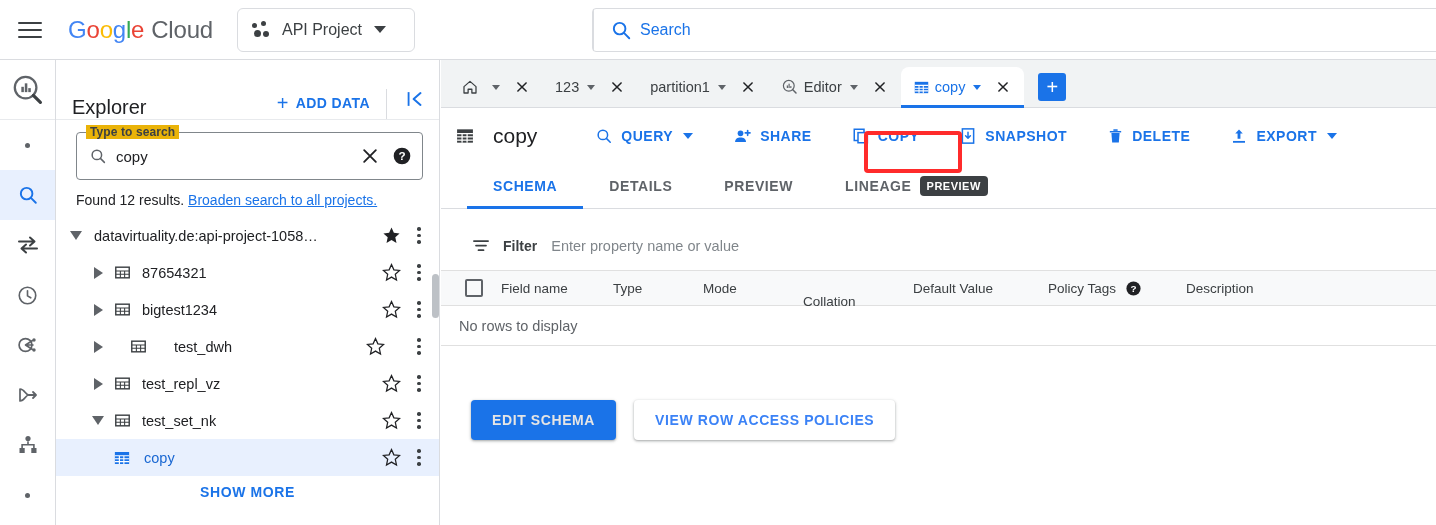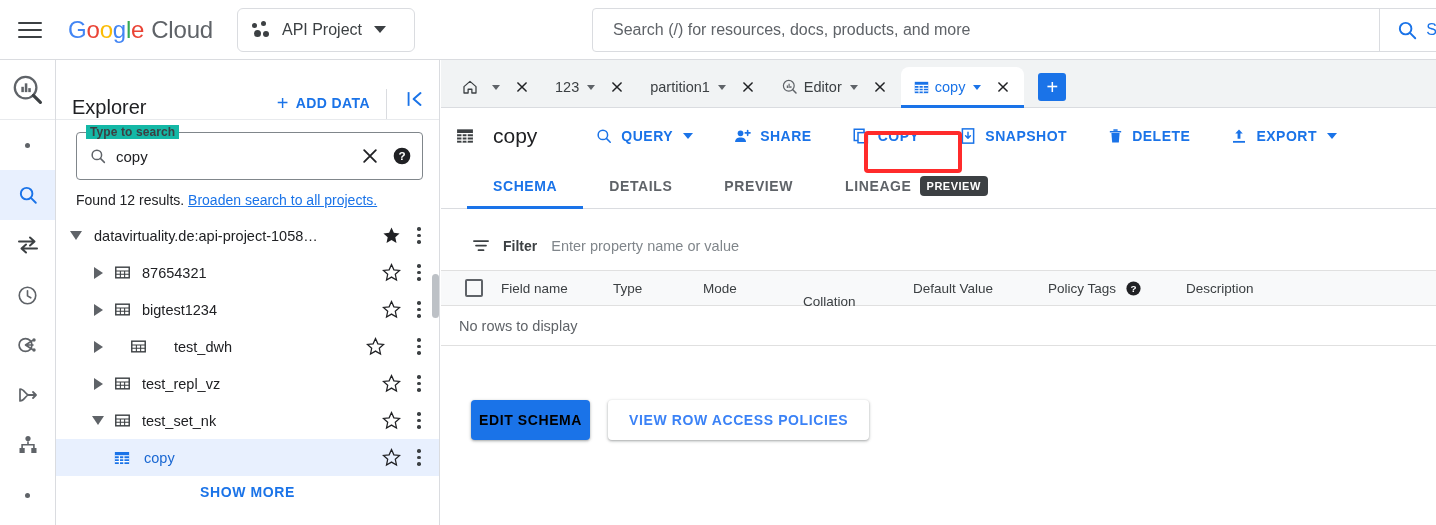--- a/index.html
+++ b/index.html
@@ -112,21 +112,21 @@
     width: 40px; height: 40px; display: flex; align-items: center; justify-content: center;
     cursor: pointer; color: #1a73e8; margin-right: 4px;
   }
 
   .search-field-wrap { padding: 12px 16px 0 20px; position: relative; }
   .tts-box {
     position: relative; height: 48px; border: 1px solid #80868b; border-radius: 4px;
     display: flex; align-items: center; padding: 0 8px 0 12px;
   }
   .tts-label {
-    position: absolute; top: -8px; left: 9px; background: #14b8a6; padding: 0 4px;
+    position: absolute; top: -8px; left: 9px; background: #eab308; padding: 0 4px;
     font-size: 12px; color: #3c4043; font-weight: bold; letter-spacing: .1px;
   }
   .tts-val { font-size: 15px; color: #202124; margin-left: 9px; flex: 1; }
   .clear-x { cursor: pointer; padding: 4px; display: flex; }
   .help-ic { cursor: pointer; padding: 2px 2px 2px 8px; display: flex; }
 
   .results-line {
     padding: 10px 16px 0 20px; font-size: 14px; color: #202124; line-height: 21px;
   }
   .results-line a { color: #1a73e8; text-decoration: underline; cursor: pointer; }
@@ -248,22 +248,22 @@
     margin: 0 18px 0 10px; flex: none; cursor: pointer;
   }
   .th { white-space: nowrap; }
   .norows {
     height: 40px; display: flex; align-items: center; padding-left: 18px;
     font-size: 14.5px; color: #5f6368; border-bottom: 1px solid #e0e0e0;
   }
 
   .btnrow { display: flex; align-items: center; gap: 18px; padding: 54px 0 0 30px; }
   .btn-primary {
-    background: #1a73e8; color: #000000; font-size: 14px; font-weight: bold; letter-spacing: .6px;
-    border: none; border-radius: 4px; height: 40px; padding: 0 8px; cursor: pointer;
+    background: #1a73e8; color: #e5e5e5; font-size: 14px; font-weight: bold; letter-spacing: .6px;
+    border: none; border-radius: 4px; height: 40px; padding: 0 21px; cursor: pointer;
     box-shadow: 0 1px 2px rgba(60,64,67,.3), 0 1px 3px 1px rgba(60,64,67,.15);
     font-family: "Liberation Sans", sans-serif;
   }
   .btn-secondary {
     background: #fff; color: #3b82f6; font-size: 14px; font-weight: bold; letter-spacing: .6px;
     border: none; border-radius: 4px; height: 40px; padding: 0 21px; cursor: pointer;
     box-shadow: 0 1px 2px rgba(60,64,67,.3), 0 1px 3px 1px rgba(60,64,67,.15);
     font-family: "Liberation Sans", sans-serif;
   }
   svg { display: block; }
@@ -289,21 +289,20 @@
           <i></i>
           <i></i>
           <i></i>
           <i></i>
         </span>
       <span class="pname">API Project</span>
       <span class="caret-dn"></span>
     </div>
 
     <div class="searchwrap">
-      <input class="sinput" value="" placeholder="Search (/) for resources, docs, products, and more" style="">
       <div class="search-btn">
         <svg width="22" height="22" viewBox="0 0 24 24">
           <circle cx="10.5" cy="10.5" r="6.3" fill="none" stroke="#1a73e8" stroke-width="2.1"></circle>
           <line x1="15.2" y1="15.2" x2="21" y2="21" stroke="#1a73e8" stroke-width="2.1" stroke-linecap="round"></line>
         </svg>
         <span>Search</span>
       </div>
     </div>
   </div>
 

